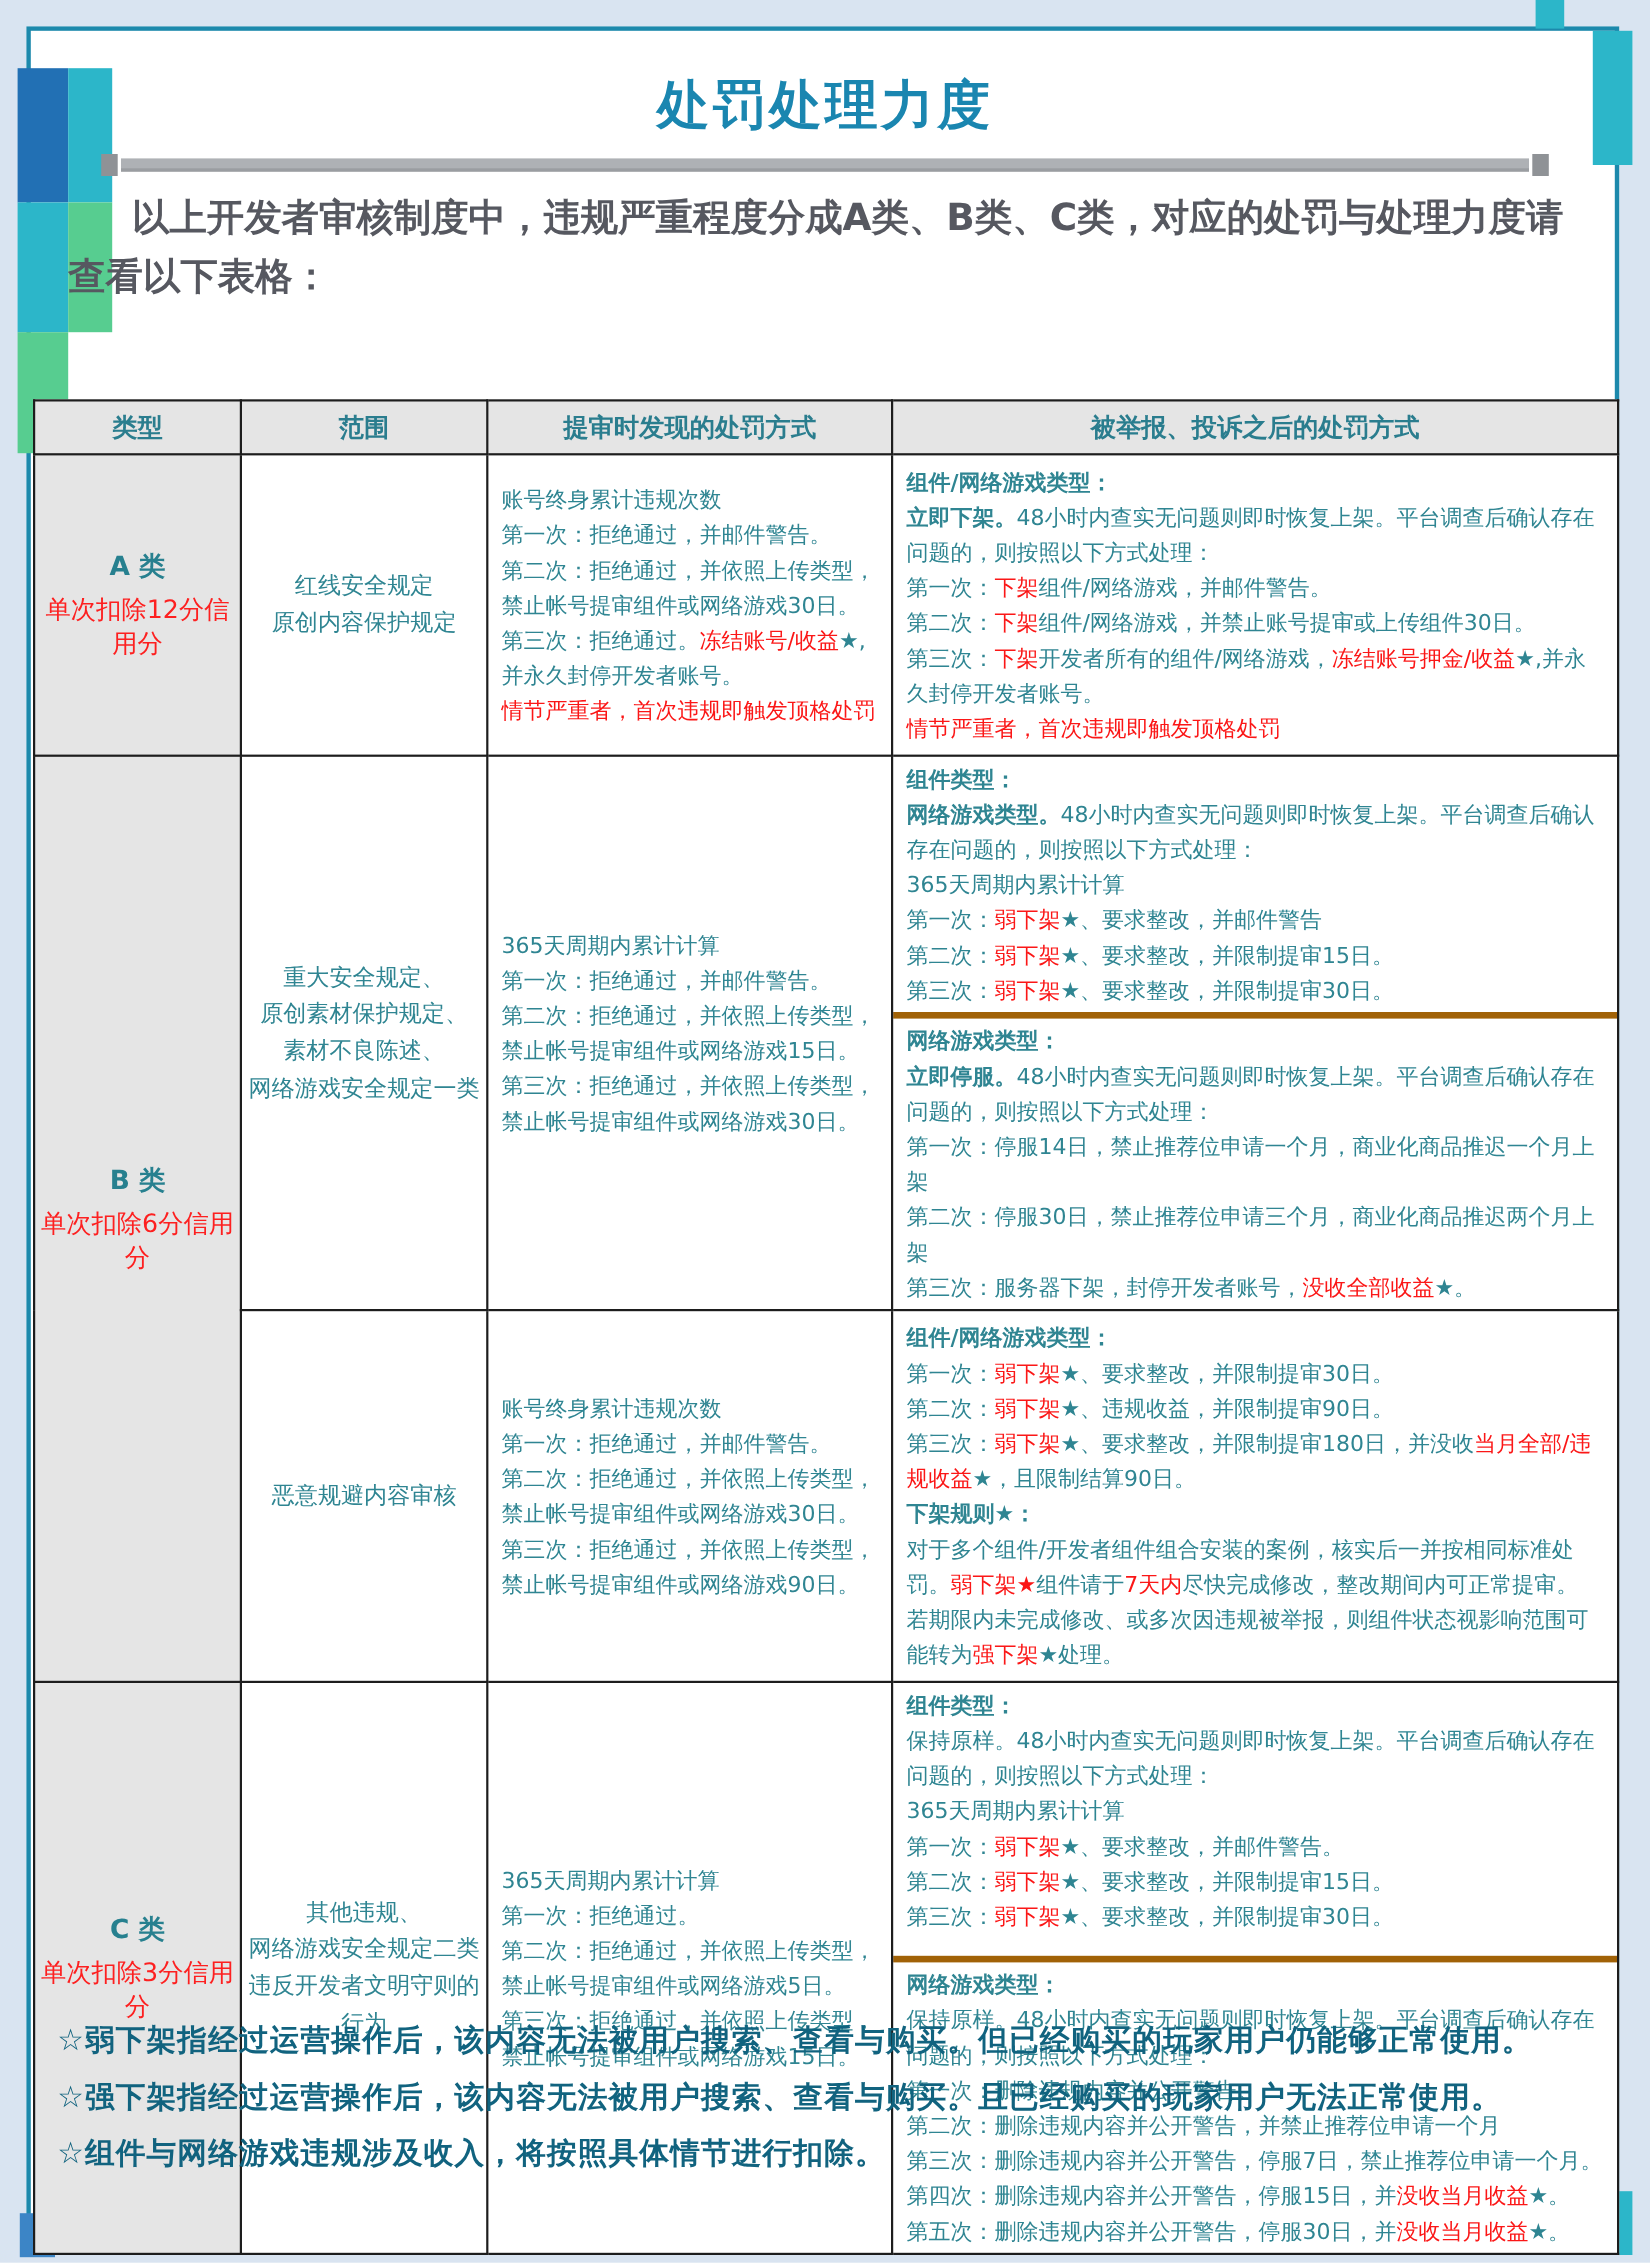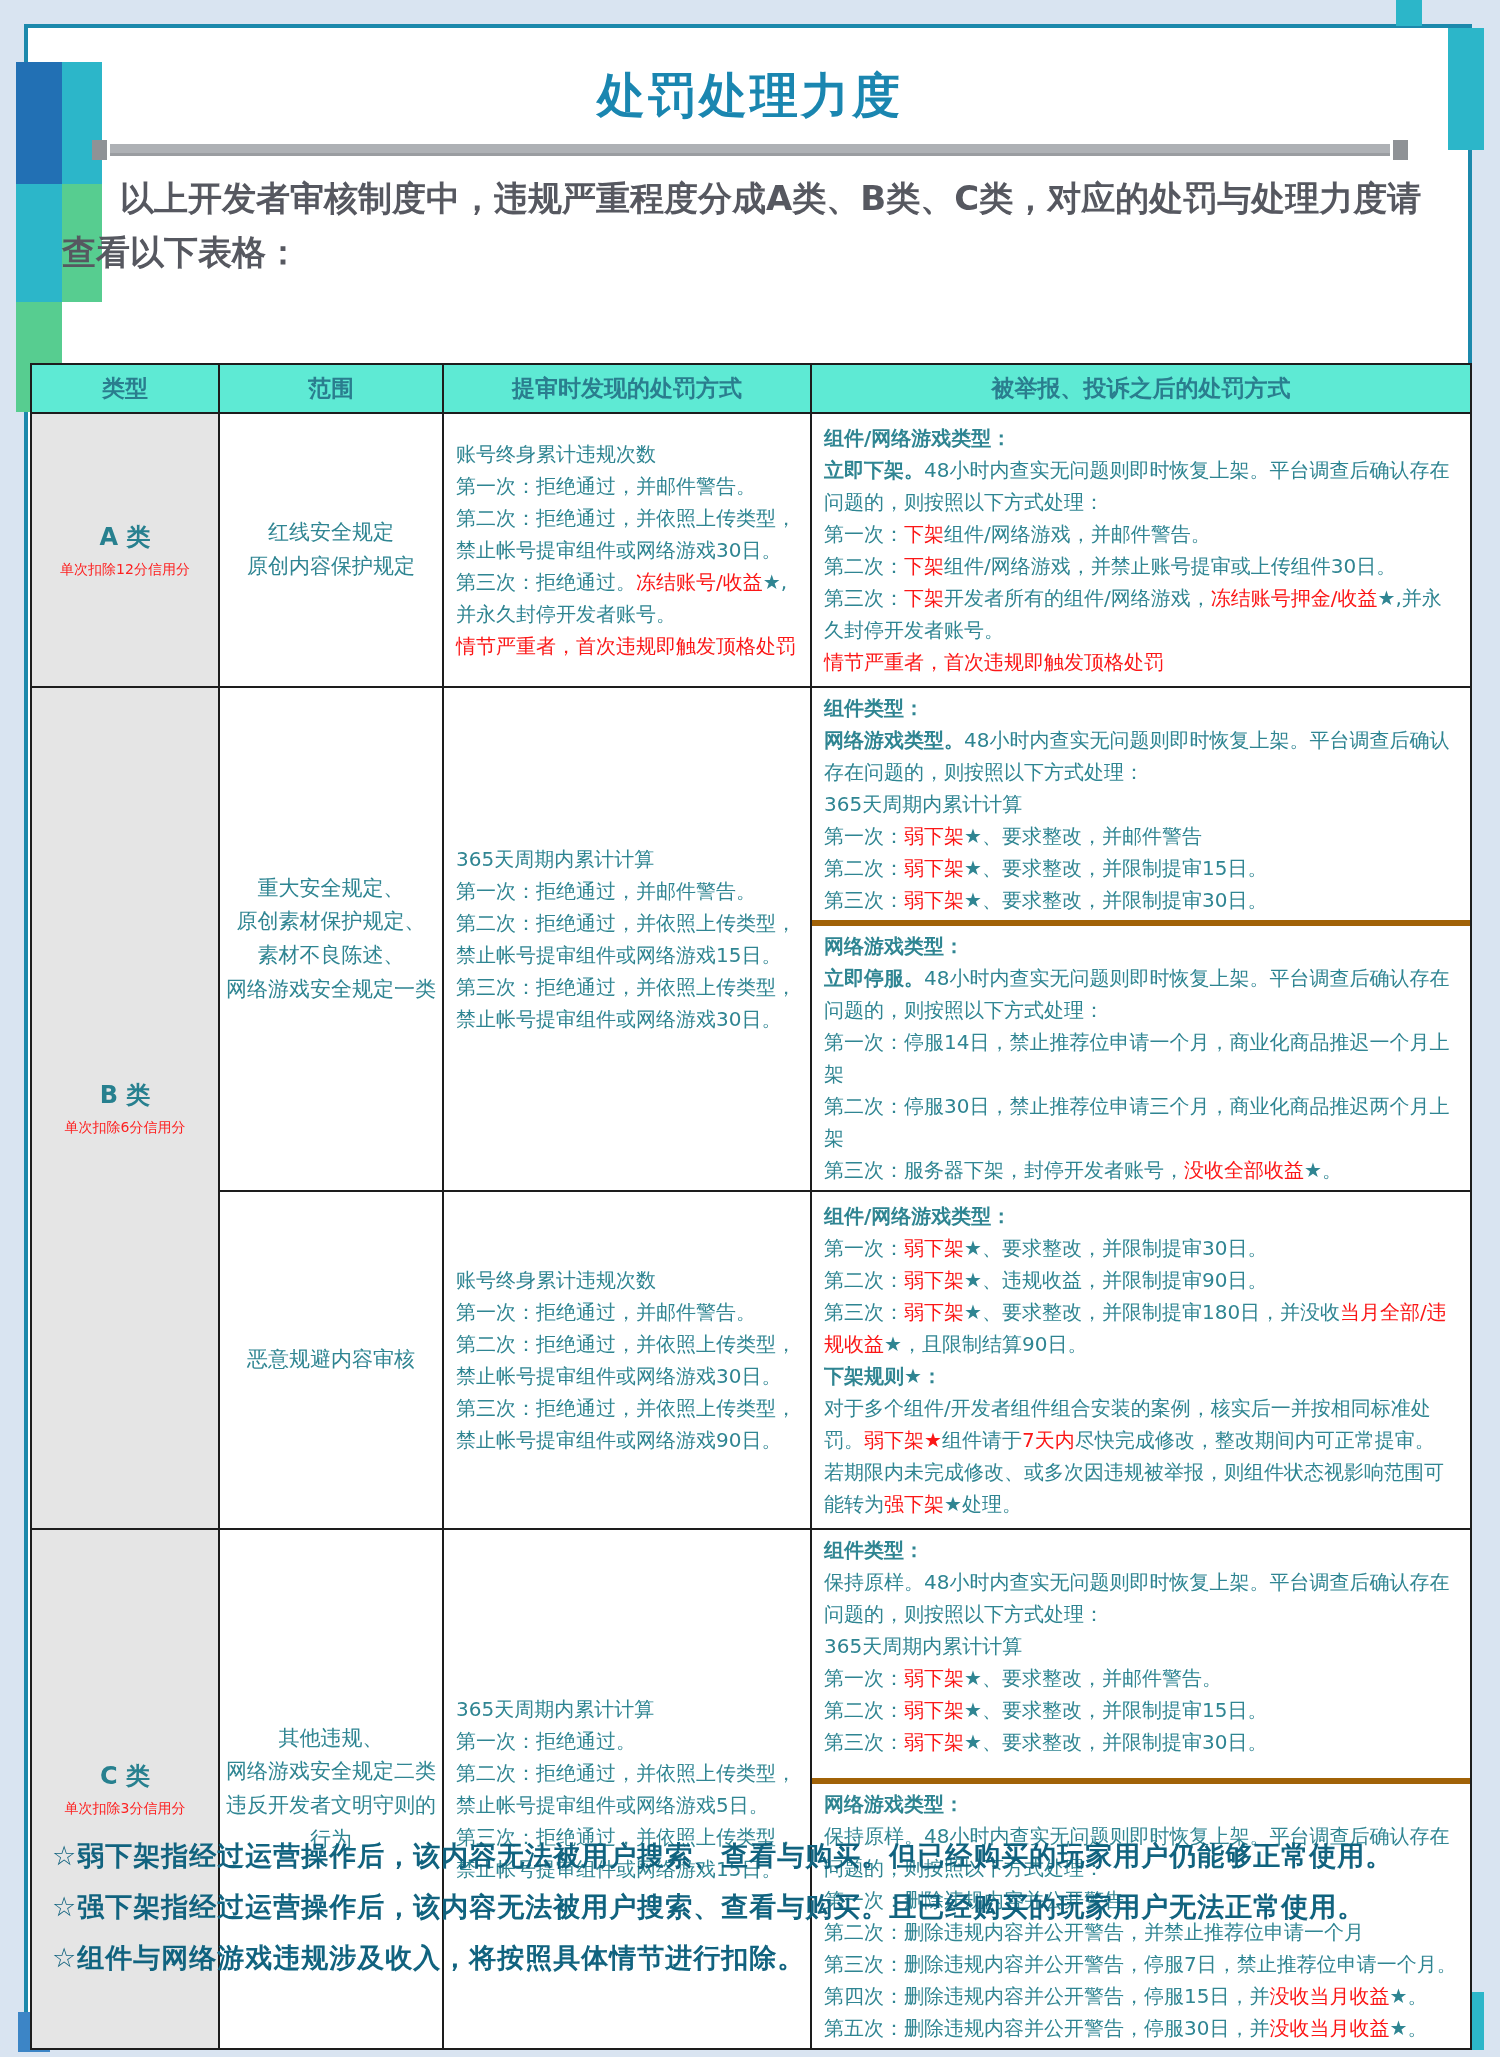--- a/index.html
+++ b/index.html
@@ -34,27 +34,27 @@
 
   table.penalty{
     position:absolute;top:363px;left:30px;width:1440px;
     border-collapse:collapse;table-layout:fixed;
     background:#ffffff;
   }
   table.penalty th, table.penalty td{
     border:2px solid #1d1d1d;box-sizing:border-box;
   }
   table.penalty th{
-    background:#5eead4;color:#2a7d8e;font-size:23px;font-weight:bold;
+    background:#e5e5e5;color:#2a7d8e;font-size:23px;font-weight:bold;
     padding:8px 4px;
   }
   td{color:#2f8592;font-size:20px;}
   .type-cell{background:#e5e5e5;text-align:center;vertical-align:middle;}
   .type-label{font-size:24px;font-weight:bold;color:#27808f;}
-  .type-deduct{font-size:14px;color:#fd2020;margin-top:8px;}
+  .type-deduct{font-size:23px;color:#fd2020;margin-top:8px;}
   .scope-cell{text-align:center;vertical-align:middle;font-size:21px;line-height:1.75;padding:6px;}
   .mid-cell{vertical-align:middle;padding:10px 12px;}
   .top-cell{vertical-align:top;padding:8px 12px;}
   .split-cell{vertical-align:top;padding:0;}
   .sect{padding:4px 12px;}
   .sect + .sect{border-top:6px solid #a16207;}
   .h-b1a{min-height:186px;}
   .h-b1b{min-height:162px;}
   .h-ca{min-height:240px;}
   .h-cb{min-height:182px;}

